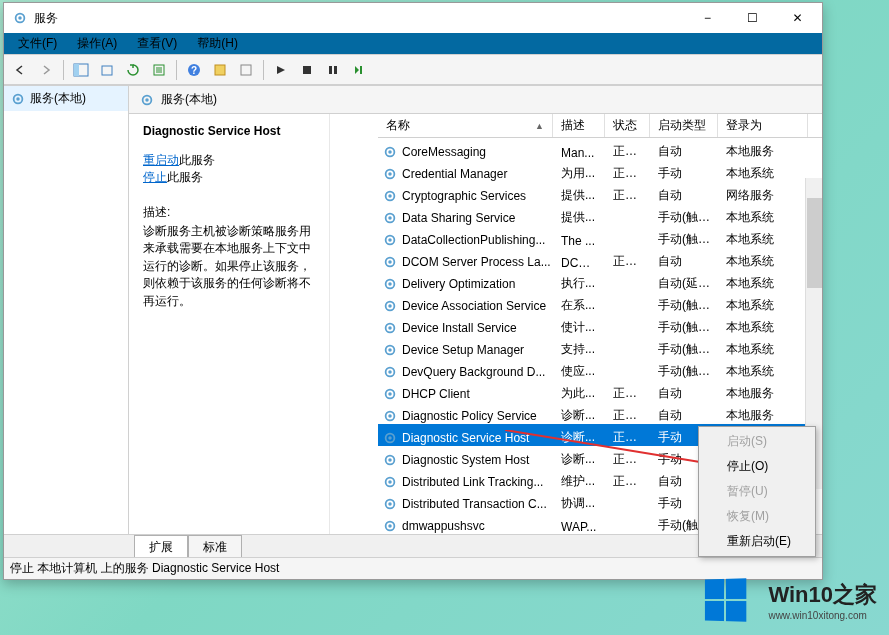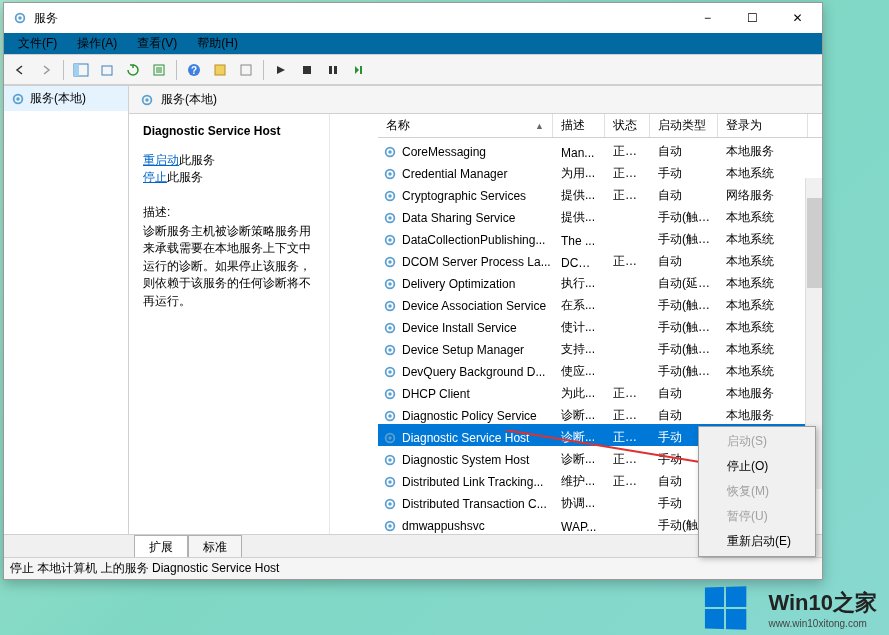--- a/index.html
+++ b/index.html
@@ -215,21 +215,21 @@
   position: absolute;
   top: 430px;
   left: 505px;
   width: 200px;
   height: 72px;
   z-index: 50;
   pointer-events: none;
 }
 .watermark {
   position: absolute;
-  bottom: 6px;
+  bottom: 14px;
   right: 12px;
   display: flex;
   align-items: flex-end;
   gap: 22px;
   z-index: 200;
 }
 .win-logo {
   width: 42px; height: 42px;
   display: grid;
   grid-template-columns: 1fr 1fr;
@@ -699,22 +699,22 @@
   </div>
 
   <div class="statusbar">
     <span>停止 本地计算机 上的服务 Diagnostic Service Host</span>
   </div>
 </div>
 
 <div class="ctx-menu">
   <div class="ctx-item disabled">启动(S)</div>
   <div class="ctx-item">停止(O)</div>
+  <div class="ctx-item disabled">暂停(U)</div>
   <div class="ctx-item disabled">恢复(M)</div>
-  <div class="ctx-item disabled">暂停(U)</div>
   <div class="ctx-item">重新启动(E)</div>
 </div>
 
 <svg class="arrow-line">
   <line x1="0" y1="0" x2="195" y2="32" stroke="#e03030" stroke-width="2"></line>
 </svg>
 
 <div class="watermark">
   <div class="win-logo">
       <div></div>

